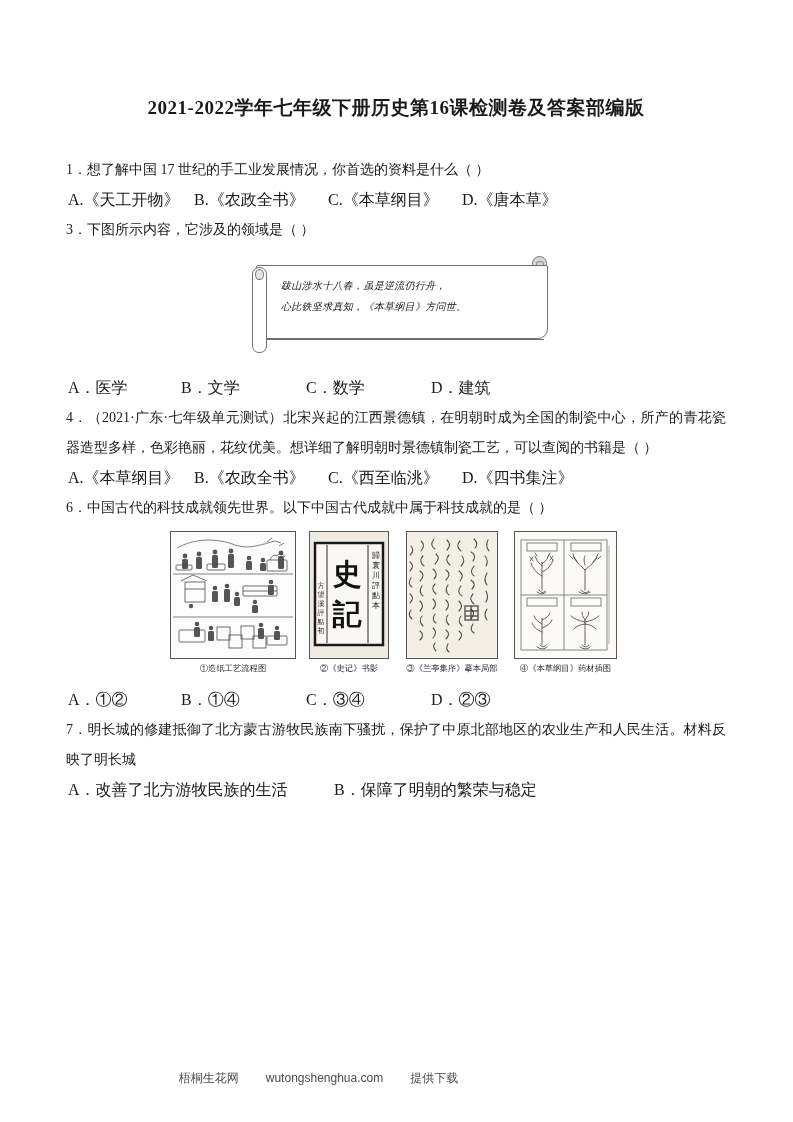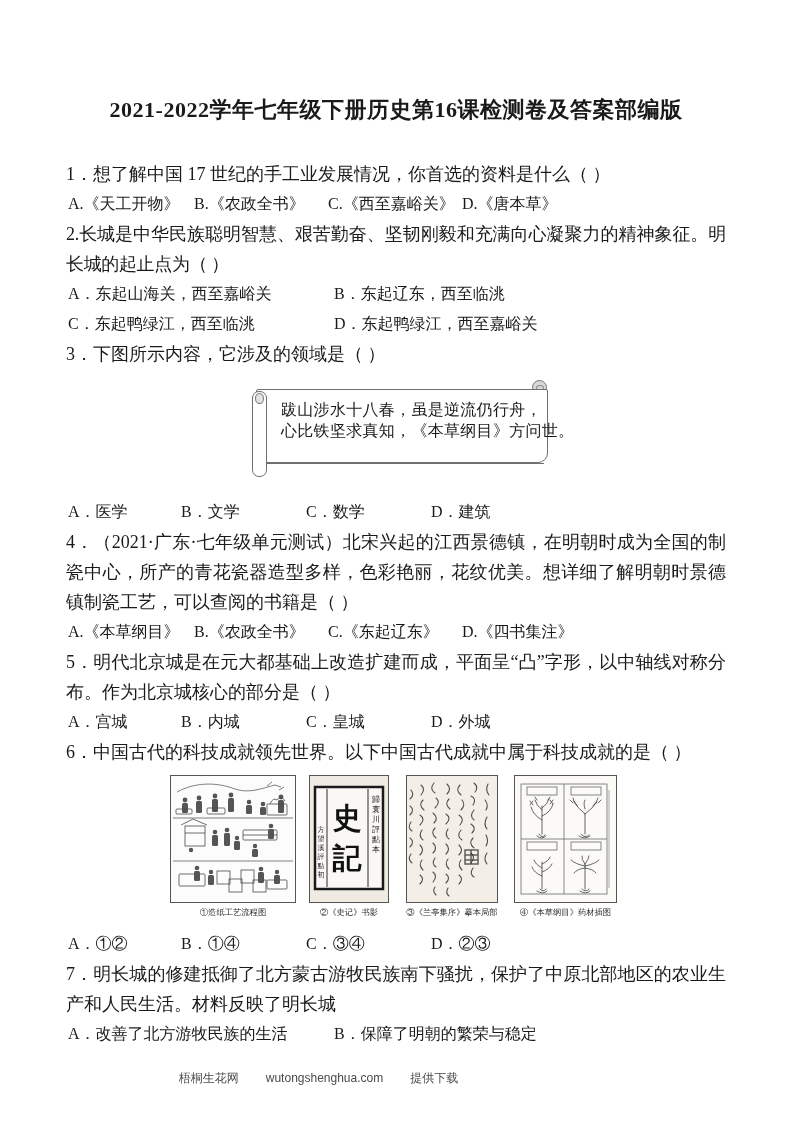--- a/index.html
+++ b/index.html
@@ -24,32 +24,32 @@
   }
   .content {
     position: absolute;
     left: 66px;
     top: 96px;
     width: 660px;
   }
 
   
   .doc-title {
-    font-size: 22px;
+    font-size: 19px;
     font-weight: 700;
     text-align: center;
     letter-spacing: 0.5px;
     margin: 0 0 34px 0;
     line-height: 1.3;
     white-space: nowrap;
   }
 
   
   .q-stem {
-    font-size: 18px;
+    font-size: 14px;
     line-height: 30px;
     margin: 0;
     text-align: justify;
     text-justify: inter-ideograph;
   }
   .q-stem.tight { letter-spacing: -0.35px; }
   .q-block { margin-bottom: 0; }
 
   
   .opts {
@@ -91,23 +91,24 @@
     border: 1.4px solid #6f6f6f;
     border-radius: 2px 2px 10px 10px;
     background: #fff;
     box-sizing: border-box;
   }
   .scroll-inner {
     position: absolute;
     left: 24px;
     top: 9px;
     right: 10px;
-    font-size: 16px;
+    font-size: 10px;
     line-height: 21px;
     font-family: "DejaVu Serif", "Liberation Serif", serif;
+    font-style: italic;
     color: #1a1a1a;
     letter-spacing: 0.3px;
   }
   .scroll-line { display: block; white-space: nowrap; }
   
   .roll-left {
     position: absolute;
     left: 186px;
     top: 16px;
     width: 15px;
@@ -212,36 +213,25 @@
 <div class="page">
   <div class="content">
 
     <h1 class="doc-title">2021-2022学年七年级下册历史第16课检测卷及答案部编版</h1>
 
     <div class="q-block">
       <p class="q-stem">1．想了解中国 17 世纪的手工业发展情况，你首选的资料是什么（      ）</p>
       <div class="opts wide">
         <span class="opt c1">A.《天工开物》</span>
         <span class="opt c2">B.《农政全书》</span>
-        <span class="opt c3">C.《西至嘉峪关》</span>
+        <span class="opt c3">C.《本草纲目》</span>
         <span class="opt c4">D.《唐本草》</span>
       </div>
     </div>
 
-    <div class="q-block">
-      <p class="q-stem tight">2.长城是中华民族聪明智慧、艰苦勤奋、坚韧刚毅和充满向心凝聚力的精神象征。明长城的起止点为（      ）</p>
-      <div class="opts two-col">
-        <span class="opt h1">A．东起山海关，西至嘉峪关</span>
-        <span class="opt h2">B．东起辽东，西至临洮</span>
-      </div>
-      <div class="opts two-col">
-        <span class="opt h1">C．东起鸭绿江，西至临洮</span>
-        <span class="opt h2">D．东起鸭绿江，西至嘉峪关</span>
-      </div>
-    </div>
 
     <div class="q-block">
       <p class="q-stem">3．下图所示内容，它涉及的领域是（      ）</p>
 
       <div class="scroll-wrap">
         <div class="roll-right-knob"></div>
         <div class="scroll">
           <div class="scroll-inner">
             <span class="scroll-line">跋山涉水十八春，虽是逆流仍行舟，</span>
             <span class="scroll-line">心比铁坚求真知，《本草纲目》方问世。</span>
@@ -258,34 +248,25 @@
         <span class="opt c3">C．数学</span>
         <span class="opt c4">D．建筑</span>
       </div>
     </div>
 
     <div class="q-block">
       <p class="q-stem">4．（2021·广东·七年级单元测试）北宋兴起的江西景德镇，在明朝时成为全国的制瓷中心，所产的青花瓷器造型多样，色彩艳丽，花纹优美。想详细了解明朝时景德镇制瓷工艺，可以查阅的书籍是（      ）</p>
       <div class="opts wide">
         <span class="opt c1">A.《本草纲目》</span>
         <span class="opt c2">B.《农政全书》</span>
-        <span class="opt c3">C.《东起辽东》</span>
+        <span class="opt c3">C.《西至临洮》</span>
         <span class="opt c4">D.《四书集注》</span>
       </div>
     </div>
 
-    <div class="q-block">
-      <p class="q-stem">5．明代北京城是在元大都基础上改造扩建而成，平面呈“凸”字形，以中轴线对称分布。作为北京城核心的部分是（      ）</p>
-      <div class="opts">
-        <span class="opt c1">A．宫城</span>
-        <span class="opt c2">B．内城</span>
-        <span class="opt c3">C．皇城</span>
-        <span class="opt c4">D．外城</span>
-      </div>
-    </div>
 
     <div class="q-block">
       <p class="q-stem">6．中国古代的科技成就领先世界。以下中国古代成就中属于科技成就的是（      ）</p>
 
       <div class="figs">
 
         <div class="fig f1">
           <div class="fig-box">
             <svg width="124" height="126" viewBox="0 0 124 126">
               <rect x="0" y="0" width="124" height="126" fill="#fcfcfc"></rect>

